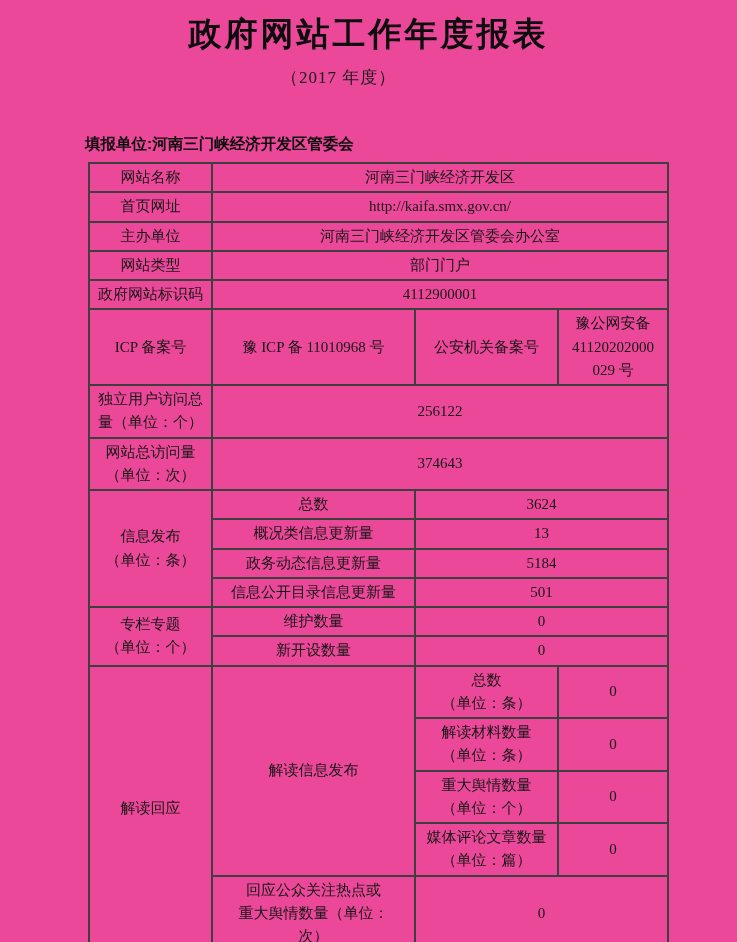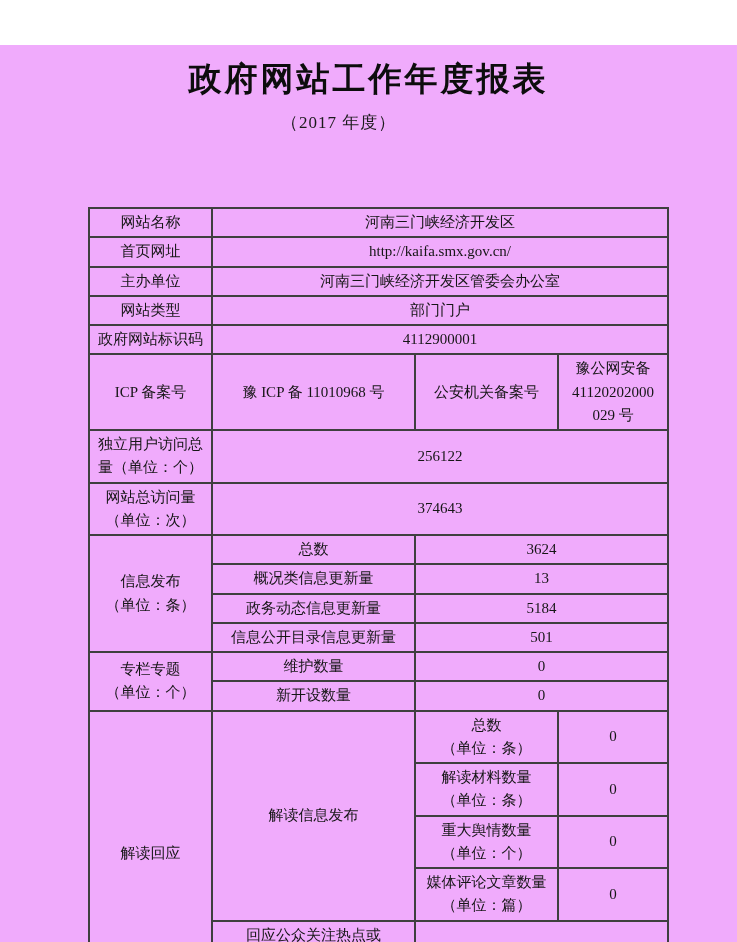--- a/index.html
+++ b/index.html
@@ -3,21 +3,21 @@
 <meta charset="utf-8">
 <style>
   html,body{margin:0;padding:0;}
   body{
     width:737px;height:942px;
     background:#ffffff;
     position:relative;
     font-family:"Liberation Serif","DejaVu Serif",serif;
     color:#161616;
   }
-  .page{position:absolute;inset:0;background:#f0abfc;margin-top:45px;}
+  .page{position:absolute;inset:0;background:#ec4899;}
   .title{
     position:absolute;top:12px;left:0;width:737px;
     text-align:center;
     font-family:"Liberation Sans","DejaVu Sans",sans-serif;
     font-weight:700;font-size:33px;letter-spacing:3px;
     color:#0d0d0d;white-space:pre-line;
   }
   .subtitle{
     position:absolute;top:66px;left:0;width:677px;
     text-align:center;font-size:17px;letter-spacing:1px;color:#1a1a1a;
@@ -46,20 +46,21 @@
   td.num{font-size:15px;}
   .w1{width:123px;}.w2{width:203px;}.w3{width:143px;}.w4{width:110px;}
 </style>
 </head>
 <body>
 
 <div class="page">
 
   <div class="title">政府网站工作年度报表</div>
   <div class="subtitle">（2017 年度）</div>
+  <div class="fill-unit">填报单位:河南三门峡经济开发区管委会</div>
 
   <table class="report">
     <colgroup>
       <col class="w1">
         <col class="w2">
         <col class="w3">
         <col class="w4">
     </colgroup>
 
     <tbody>

